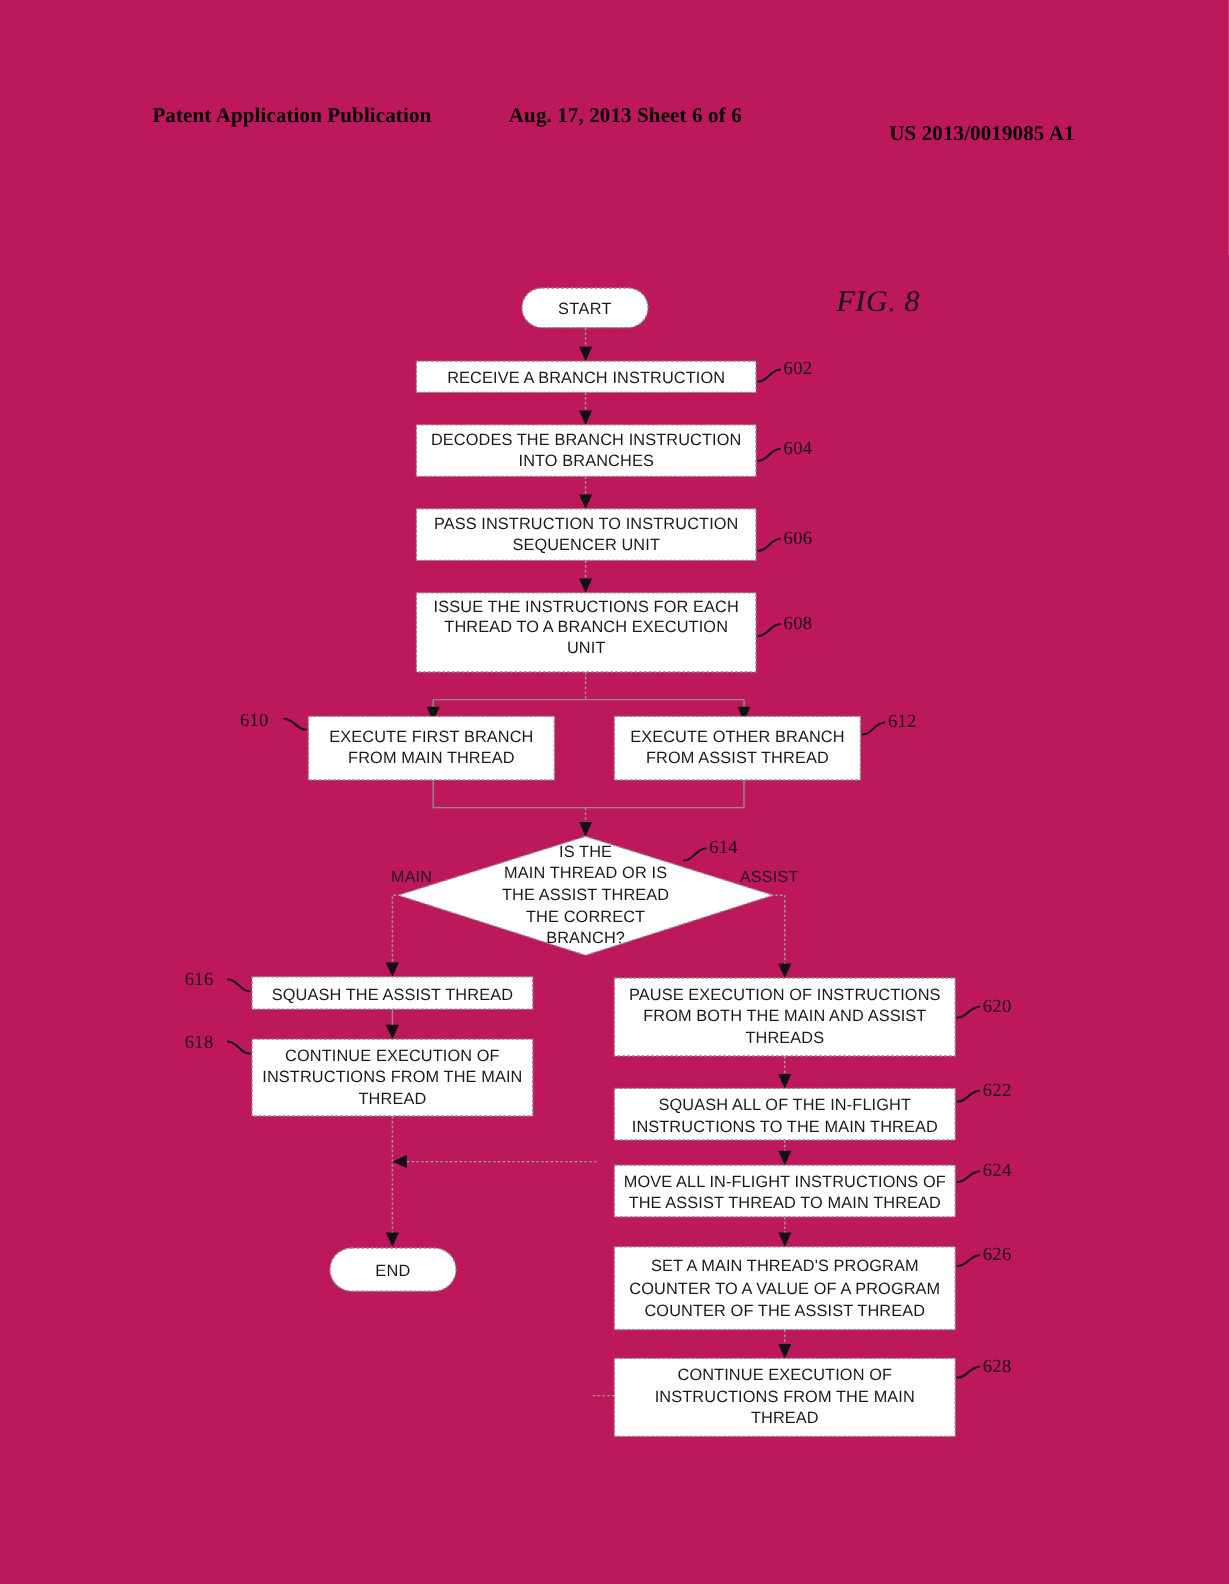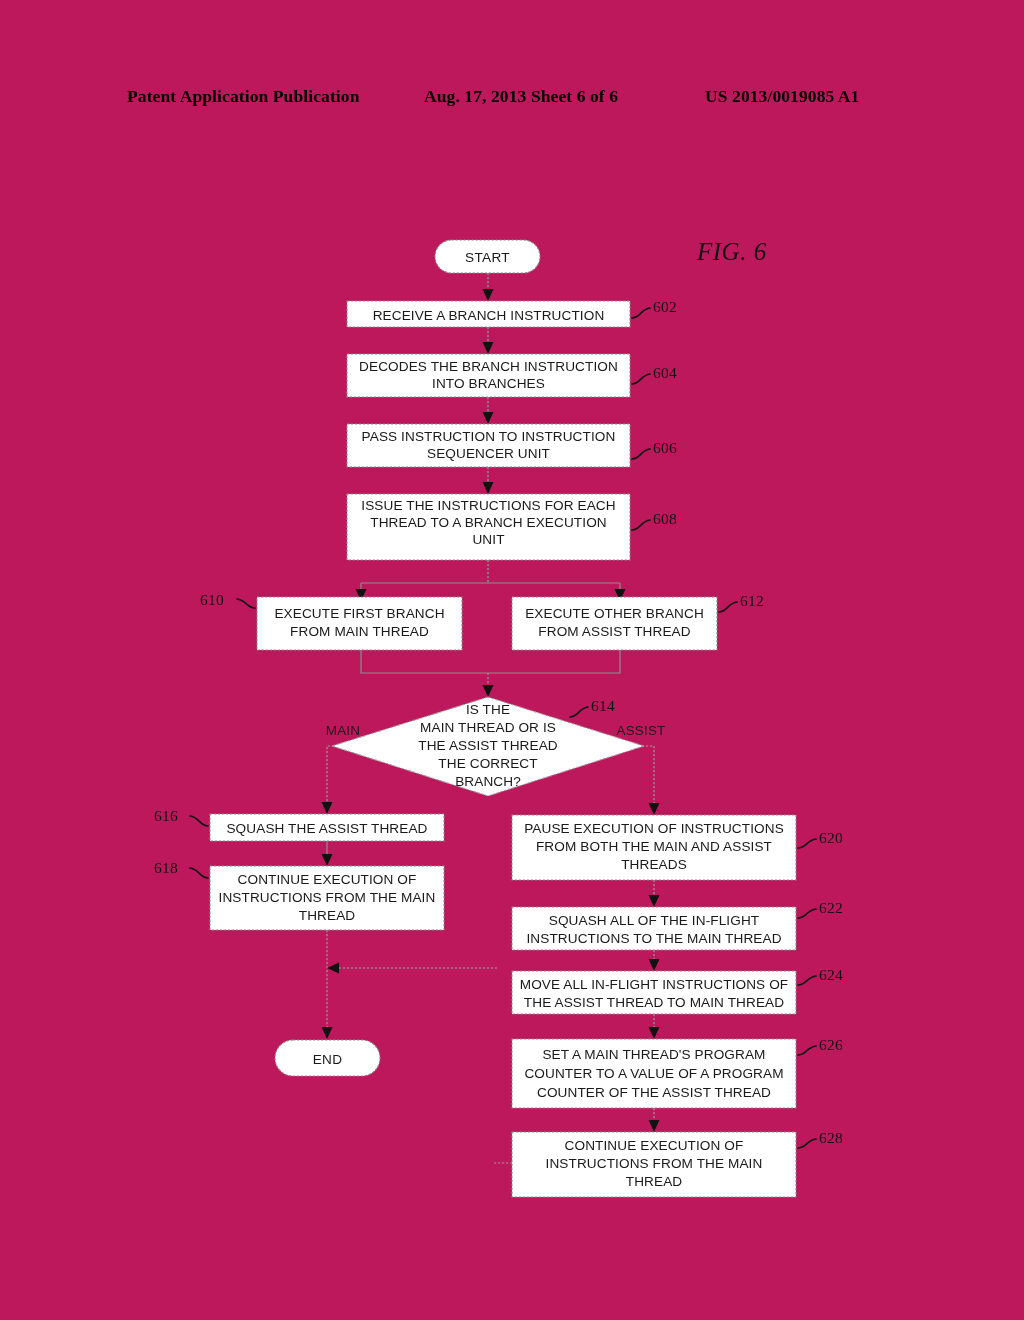--- a/index.html
+++ b/index.html
@@ -40,22 +40,23 @@
     left: 127px;
     white-space: nowrap;
   }
   .pub-header .hdr-mid {
     position: absolute;
     left: 424px;
     white-space: nowrap;
   }
   .pub-header .hdr-right {
     position: absolute;
-    left: 705px;
+    left: 741px;
     white-space: nowrap;
+    margin-top: 15px;
   }
   
   .fig-label {
     position: absolute;
     left: 697px;
     top: 238px;
     font-family: "Liberation Serif", serif;
     font-style: italic;
     font-size: 25px;
     letter-spacing: 0.5px;
@@ -141,21 +142,21 @@
 <body>
 
 <div class="page">
 
   <div class="pub-header">
     <span class="hdr-left">Patent Application Publication</span>
     <span class="hdr-mid">Aug. 17, 2013  Sheet 6 of 6</span>
     <span class="hdr-right">US 2013/0019085 A1</span>
   </div>
 
-  <div class="fig-label">FIG. 6</div>
+  <div class="fig-label">FIG. 8</div>
 
   <svg class="flow" viewBox="0 0 1024 1320">
 
     <g>
 
       <path class="conn" d="M488,273 L488,292"></path>
       <polygon class="arrowhead" points="488,301 482.5,289 493.5,289"></polygon>
 
       <path class="conn" d="M488,327 L488,345"></path>
       <polygon class="arrowhead" points="488,354 482.5,342 493.5,342"></polygon>

